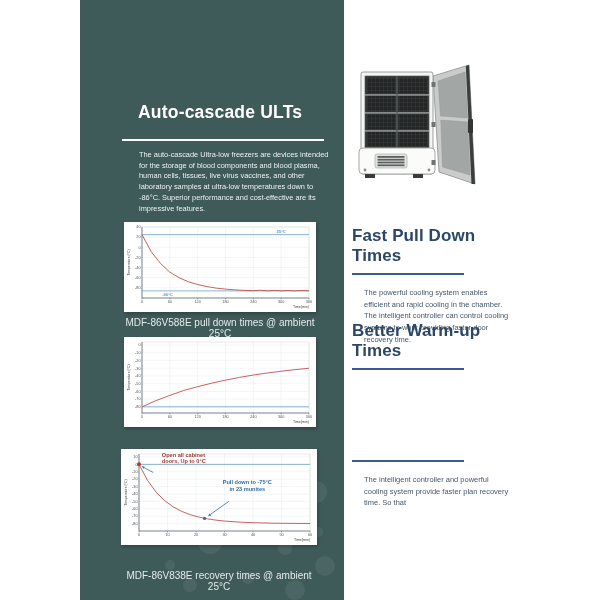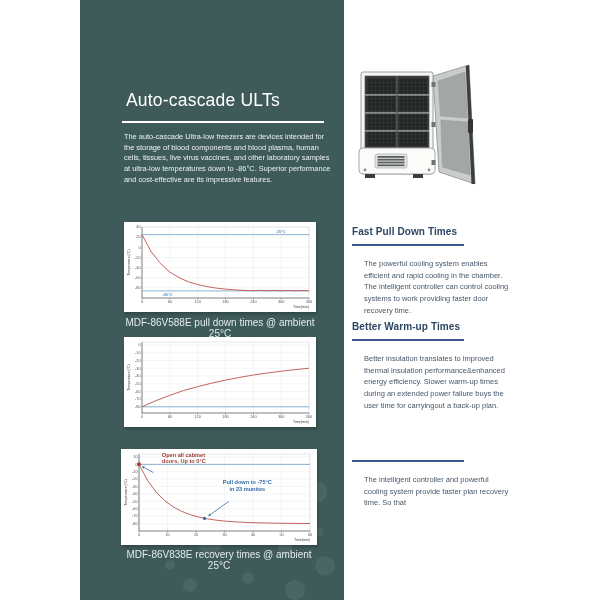--- a/index.html
+++ b/index.html
@@ -2,38 +2,38 @@
 <html><head>
 <meta charset="utf-8">
 <style>
   html,body{margin:0;padding:0;background:#fff;}
   .page{position:relative;width:600px;height:600px;background:#ffffff;
         font-family:"Liberation Sans",sans-serif;overflow:hidden;}
   .teal-panel{position:absolute;left:80px;top:0;width:264px;height:600px;background:#3e5a59;}
   .bubble{position:absolute;border-radius:50%;background:rgba(255,255,255,0.07);}
 
   .title-block{position:absolute;left:42px;top:86px;width:210px;color:#ffffff;}
-  .page-title{font-size:17.5px;font-weight:normal;margin:4px;letter-spacing:0.2px;}
+  .page-title{font-size:17.5px;font-weight:bold;margin:16px;letter-spacing:0.2px;}
   .title-rule{height:2px;background:#ffffff;margin-top:10px;width:202px;}
-  .intro{font-size:7.4px;line-height:1.45;margin:9px 0 0 2px;color:#edf3f3;}
+  .intro{font-size:7.4px;line-height:1.45;margin:9px 0 0 17px;color:#edf3f3;}
 
   .chart-card{position:absolute;background:#ffffff;box-shadow:1px 2px 3px rgba(0,0,0,0.22);}
   .chart-card.c0{left:44px;top:222px;width:192px;height:90px;}
   .chart-card.c1{left:44px;top:337px;width:192px;height:90px;}
   .chart-card.c2{left:41px;top:449px;width:196px;height:96px;}
   .chart-caption{position:absolute;text-align:center;font-size:10px;color:#e3ebeb;}
   .chart-caption.p0{left:44px;top:317px;width:192px;}
   .chart-caption.p1{left:44px;top:432px;width:192px;}
-  .chart-caption.p2{left:41px;top:549px;width:196px;}
+  .chart-caption.p2{left:41px;top:570px;width:196px;}
 
   .freezer{position:absolute;left:355px;top:62px;width:128px;height:138px;}
 
   .feature{position:absolute;left:352px;width:172px;}
   .feature.f0{top:226px;} .feature.f1{top:321px;} .feature.f2{top:453px;}
-  .feature h2{font-size:10px;color:#2c4764;margin:0;font-weight:bold;letter-spacing:0.1px;}
+  .feature h2{font-size:17px;color:#2c4764;margin:0;font-weight:bold;letter-spacing:0.1px;}
   .feature .rule{width:112px;height:2px;background:#3d5b90;margin:7px 0 10px 0;}
   .feature p{font-size:7.5px;color:#46586a;line-height:1.55;margin:12px;white-space:pre-line;}
 </style>
 </head>
 <body>
 
 <div class="page">
 
   <div class="teal-panel">
     <div class="bubble" style="left:150px;top:467px;width:16px;height:16px;"></div>
@@ -268,21 +268,20 @@
   <section class="feature f0">
     <h2>Fast Pull Down Times</h2>
     <div class="rule"></div>
     <p>The powerful cooling system enables efficient and rapid cooling in the chamber.
 The intelligent controller can control cooling systems to work providing faster door recovery time.</p>
   </section>
 
   <section class="feature f1">
     <h2>Better Warm-up Times</h2>
     <div class="rule"></div>
-    <p>Better insulation translates to improved thermal insulation performance&amp;enhanced energy efficiency. Slower warm-up times during an extended power failure buys the user time for carryingout a back-up plan.</p>
   </section>
 
   <section class="feature f2">
     <div class="rule"></div>
     <p>The intelligent controller and powerful cooling system provide faster plan recovery time. So that</p>
   </section>
 
 </div>
 
 </body></html>

